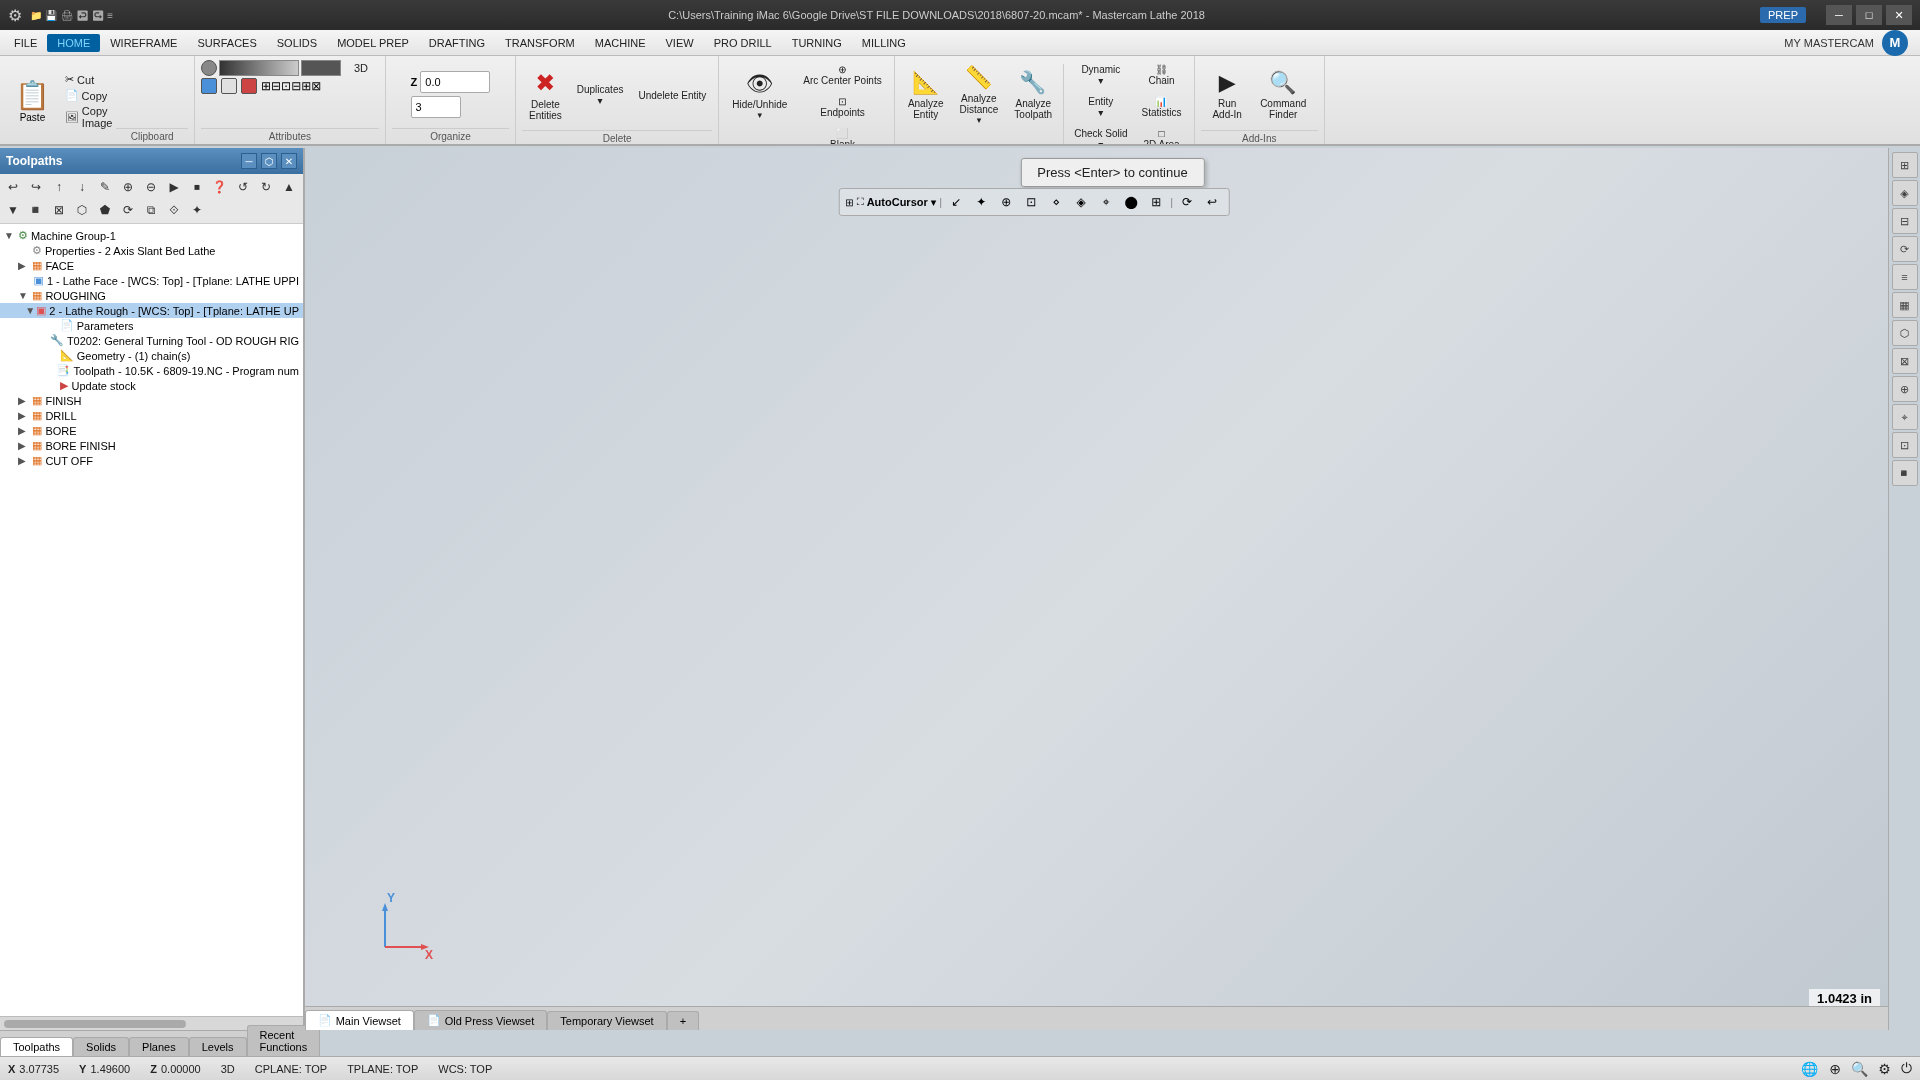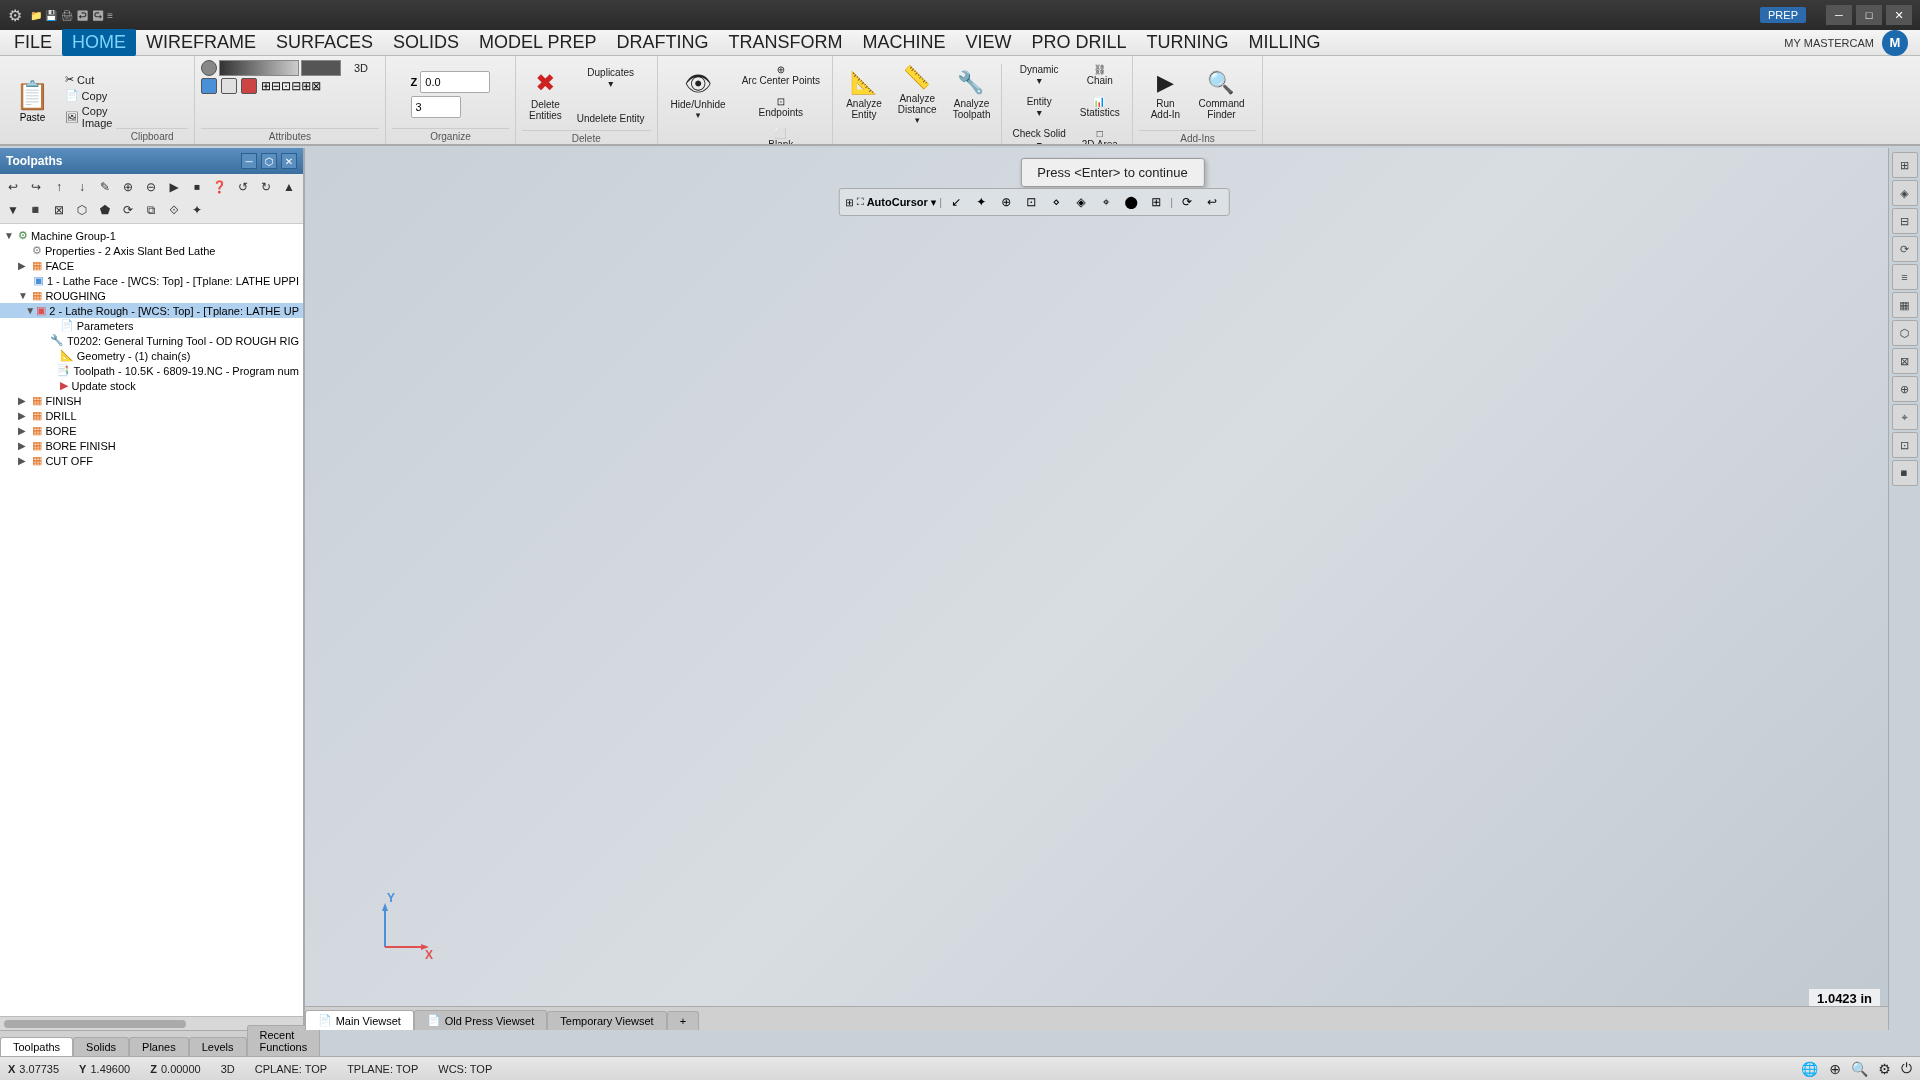--- a/index.html
+++ b/index.html
@@ -31,21 +31,21 @@
       height: 26px;
       background: linear-gradient(to bottom, #f5f5f5, #e5e5e5);
       border-bottom: 1px solid #bbb;
       display: flex;
       align-items: center;
       padding: 0 4px;
     }
     .menu-item {
       padding: 3px 10px;
       cursor: pointer;
-      font-size: 18px;
+      font-size: 11px;
       color: #222;
       border-radius: 2px;
     }
     .menu-item.active { background: #0060a0; color: #7dd3fc; }
 
     
     #ribbon {
       height: 90px;
       background: linear-gradient(to bottom, #f0f0f0, #e0e0e0);
       border-bottom: 2px solid #aaa;
@@ -402,20 +402,21 @@
     }
   </style>
 </head>
 <body>
 
 <div id="titlebar">
   <div style="display:flex;align-items:center;gap:8px;">
     <span style="font-size:16px;">⚙</span>
     <span style="font-size:10px;color:#aaa;">📁 💾 🖨 ↩ ↪ ≡</span>
   </div>
+  <div class="title">C:\Users\Training iMac 6\Google Drive\ST FILE DOWNLOADS\2018\6807-20.mcam* - Mastercam Lathe 2018</div>
   <div style="display:flex;align-items:center;gap:20px;">
     <span style="background:#2a6aad;color:white;padding:2px 8px;border-radius:2px;font-size:11px;">PREP</span>
     <div class="win-controls">
       <button class="win-btn">─</button>
       <button class="win-btn">□</button>
       <button class="win-btn close">✕</button>
     </div>
   </div>
 </div>
 
@@ -497,21 +498,21 @@
     </div>
     <div class="ribbon-group-label">Organize</div>
   </div>
 
   <div class="ribbon-group" style="min-width:130px;">
     <div class="ribbon-controls" style="align-items:center;">
       <div class="ribbon-btn-large">
         <span style="font-size:24px;color:#cc2222;">✖</span>
         <span style="font-size:10px;margin-top:2px;">Delete<br>Entities</span>
       </div>
-      <div style="display:flex;flex-direction:column;gap:16px;">
+      <div style="display:flex;flex-direction:row;gap:3px;">
         <div class="ribbon-btn">
           <span>Duplicates</span> ▾
         </div>
         <div class="ribbon-btn">
           <span>Undelete Entity</span>
         </div>
       </div>
     </div>
     <div class="ribbon-group-label">Delete</div>
   </div>

